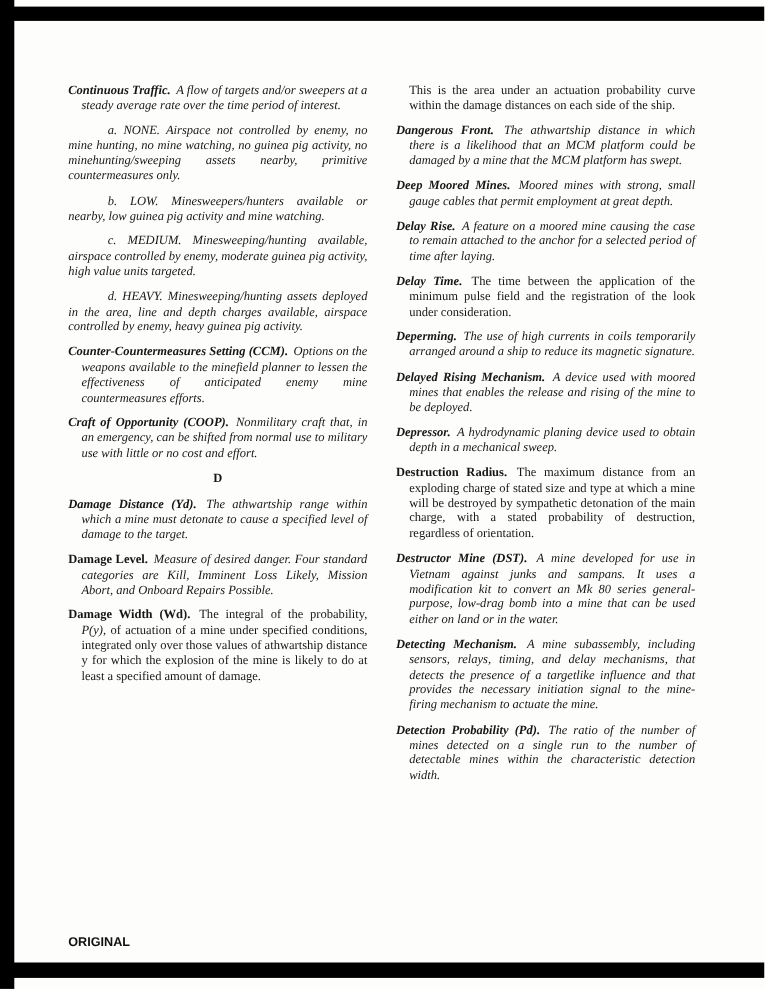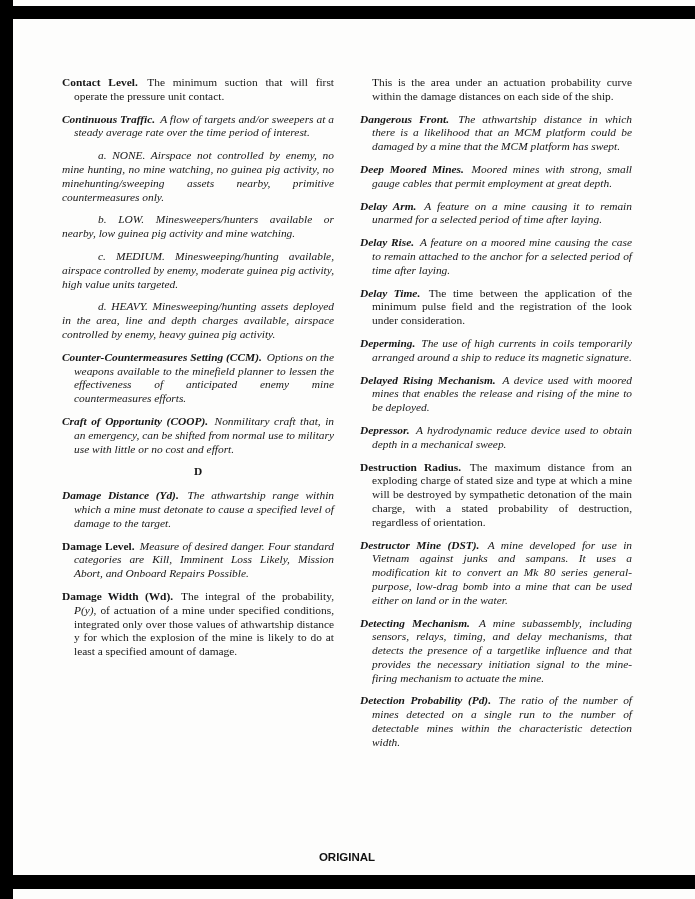--- a/index.html
+++ b/index.html
@@ -62,21 +62,20 @@
   }
 
   .footer {
     position: absolute;
     left: 62px; top: 851px;
     width: 570px;
     font-family: "Liberation Sans", sans-serif;
     font-weight: bold;
     font-size: 11.5px;
     color: #111;
-    text-align: center;
   }
   .footer .page-num {
     position: absolute;
     left: 50%;
     transform: translateX(-70%);
     margin-top: 48px;
   }
 </style>
 </head>
 <body>
@@ -84,24 +83,20 @@
 <div class="page">
 
   <div class="edge edge-top"></div>
   <div class="edge edge-left"></div>
   <div class="edge edge-bottom"></div>
 
   <div class="content">
 
     <div class="col">
 
-      <p class="entry">
-        <span class="term">Contact Level.</span>
-        <span class="def">The minimum suction that will first operate the pressure unit contact.</span>
-      </p>
 
       <p class="entry">
         <span class="term bi">Continuous Traffic.</span>
         <span class="def it">A flow of targets and/or sweepers at a steady average rate over the time period of interest.</span>
       </p>
 
 
 
       <p class="sub it">a. NONE. Airspace not controlled by enemy, no mine hunting, no mine watching, no guinea pig activity, no minehunting/sweeping assets nearby, primitive countermeasures only.</p>
       <p class="sub it">b. LOW. Minesweepers/hunters available or nearby, low guinea pig activity and mine watching.</p>
@@ -147,24 +142,20 @@
       <p class="entry">
         <span class="term bi">Dangerous Front.</span>
         <span class="def it">The athwartship distance in which there is a likelihood that an MCM platform could be damaged by a mine that the MCM platform has swept.</span>
       </p>
 
       <p class="entry">
         <span class="term bi">Deep Moored Mines.</span>
         <span class="def it">Moored mines with strong, small gauge cables that permit employment at great depth.</span>
       </p>
 
-      <p class="entry">
-        <span class="term bi">Delay Arm.</span>
-        <span class="def it">A feature on a mine causing it to remain unarmed for a selected period of time after laying.</span>
-      </p>
 
       <p class="entry">
         <span class="term bi">Delay Rise.</span>
         <span class="def it">A feature on a moored mine causing the case to remain attached to the anchor for a selected period of time after laying.</span>
       </p>
 
       <p class="entry">
         <span class="term bi">Delay Time.</span>
         <span class="def">The time between the application of the minimum pulse field and the registration of the look under consideration.</span>
       </p>
@@ -174,21 +165,21 @@
         <span class="def it">The use of high currents in coils temporarily arranged around a ship to reduce its magnetic signature.</span>
       </p>
 
       <p class="entry">
         <span class="term bi">Delayed Rising Mechanism.</span>
         <span class="def it">A device used with moored mines that enables the release and rising of the mine to be deployed.</span>
       </p>
 
       <p class="entry">
         <span class="term bi">Depressor.</span>
-        <span class="def it">A hydrodynamic reduce device used to obtain depth in a mechanical sweep.</span>
+        <span class="def it">A hydrodynamic planing device used to obtain depth in a mechanical sweep.</span>
       </p>
 
       <p class="entry">
         <span class="term">Destruction Radius.</span>
         <span class="def">The maximum distance from an exploding charge of stated size and type at which a mine will be destroyed by sympathetic detonation of the main charge, with a stated probability of destruction, regardless of orientation.</span>
       </p>
 
       <p class="entry">
         <span class="term bi">Destructor Mine (DST).</span>
         <span class="def it">A mine developed for use in Vietnam against junks and sampans. It uses a modification kit to convert an Mk 80 series general-purpose, low-drag bomb into a mine that can be used either on land or in the water.</span>

